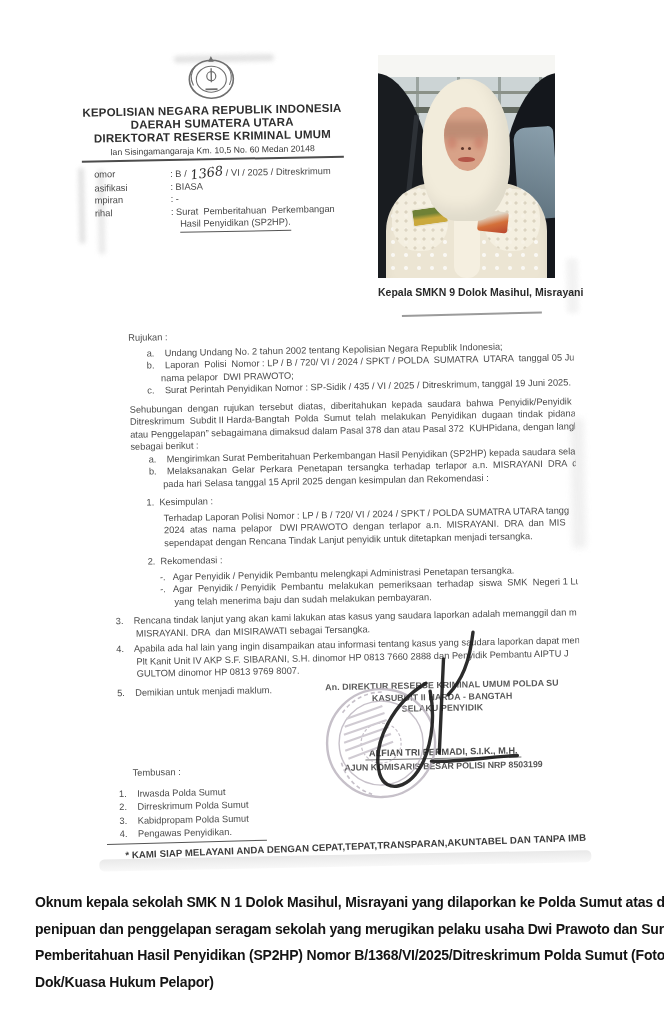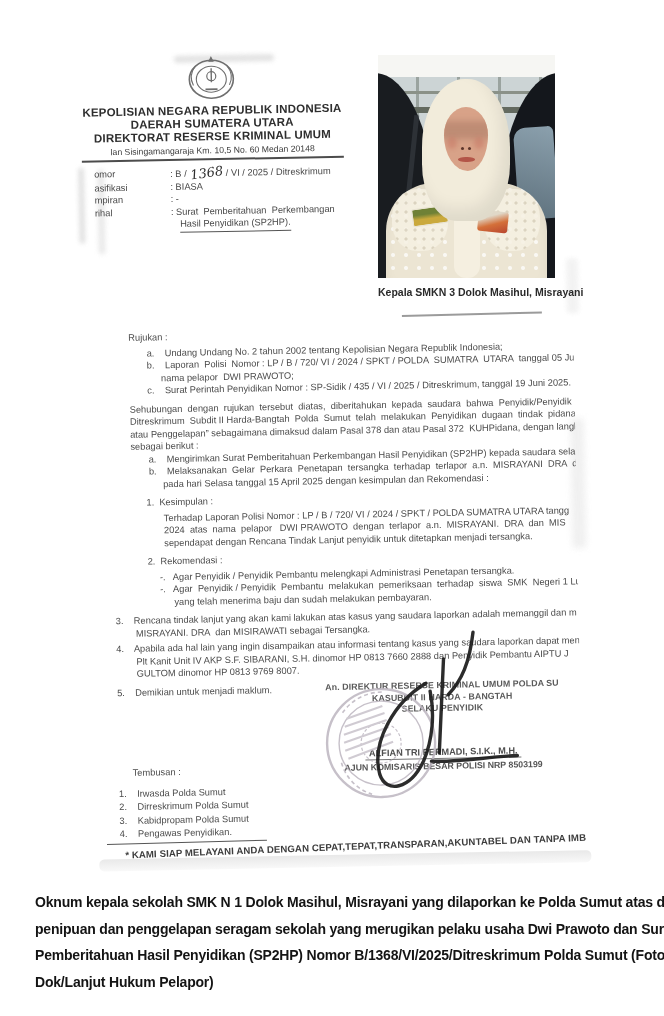--- a/index.html
+++ b/index.html
@@ -263,22 +263,22 @@
     <div class="abs" id="hijab"></div>
     <div class="abs" id="face">
       <div id="face-blur"></div>
       <div class="cheek" id="cheek-l"></div>
       <div class="cheek" id="cheek-r"></div>
       <div class="nostril" id="nost-l"></div>
       <div class="nostril" id="nost-r"></div>
       <div id="lips"></div>
     </div>
   </div>
-  <div class="abs" id="photo-caption">Kepala SMKN 3 Dolok Masihul, Misrayani</div>
+  <div class="abs" id="photo-caption">Kepala SMKN 9 Dolok Masihul, Misrayani</div>
 
   <div class="abs" id="article-caption">
       <div class="cap-ln">Oknum kepala sekolah SMK N 1 Dolok Masihul, Misrayani yang dilaporkan ke Polda Sumut atas dugaan</div>
       <div class="cap-ln">penipuan dan penggelapan seragam sekolah yang merugikan pelaku usaha Dwi Prawoto dan Surat</div>
       <div class="cap-ln">Pemberitahuan Hasil Penyidikan (SP2HP) Nomor B/1368/VI/2025/Ditreskrimum Polda Sumut (Foto:</div>
-      <div class="cap-ln">Dok/Lanjut Hukum Pelapor)</div>
+      <div class="cap-ln">Dok/Kuasa Hukum Pelapor)</div>
     </div>
 
 </div>
 
 </body></html>

